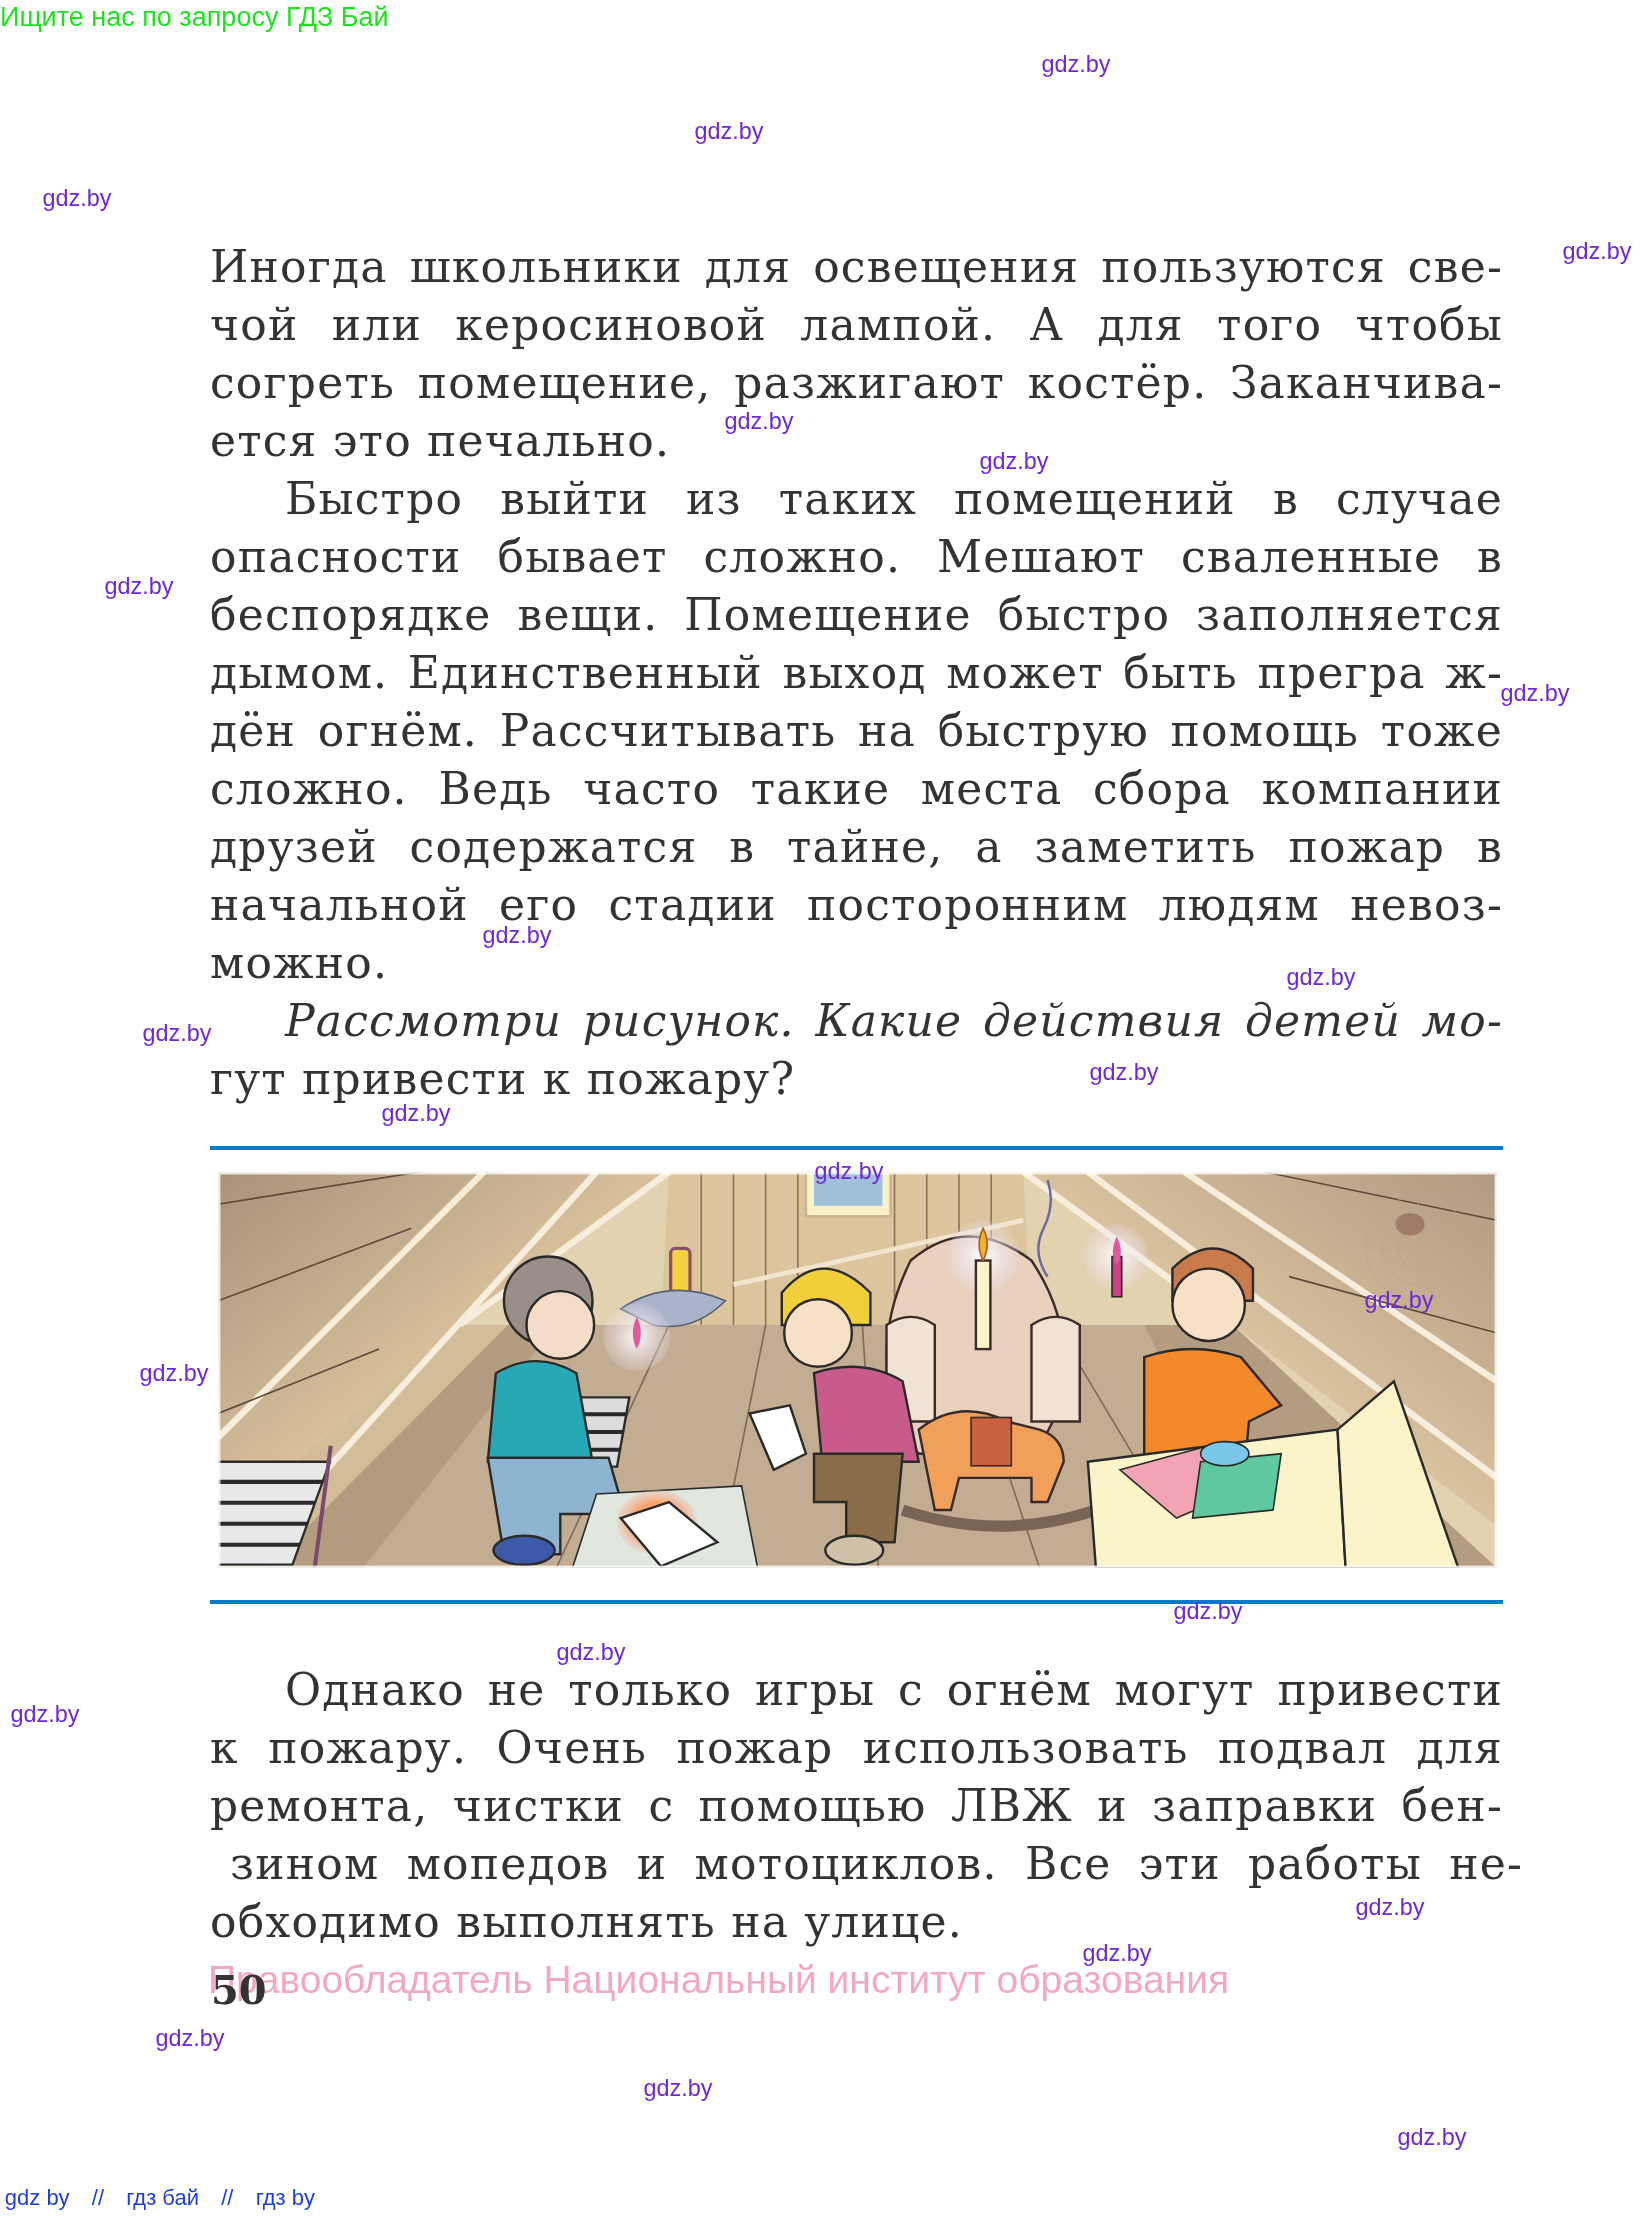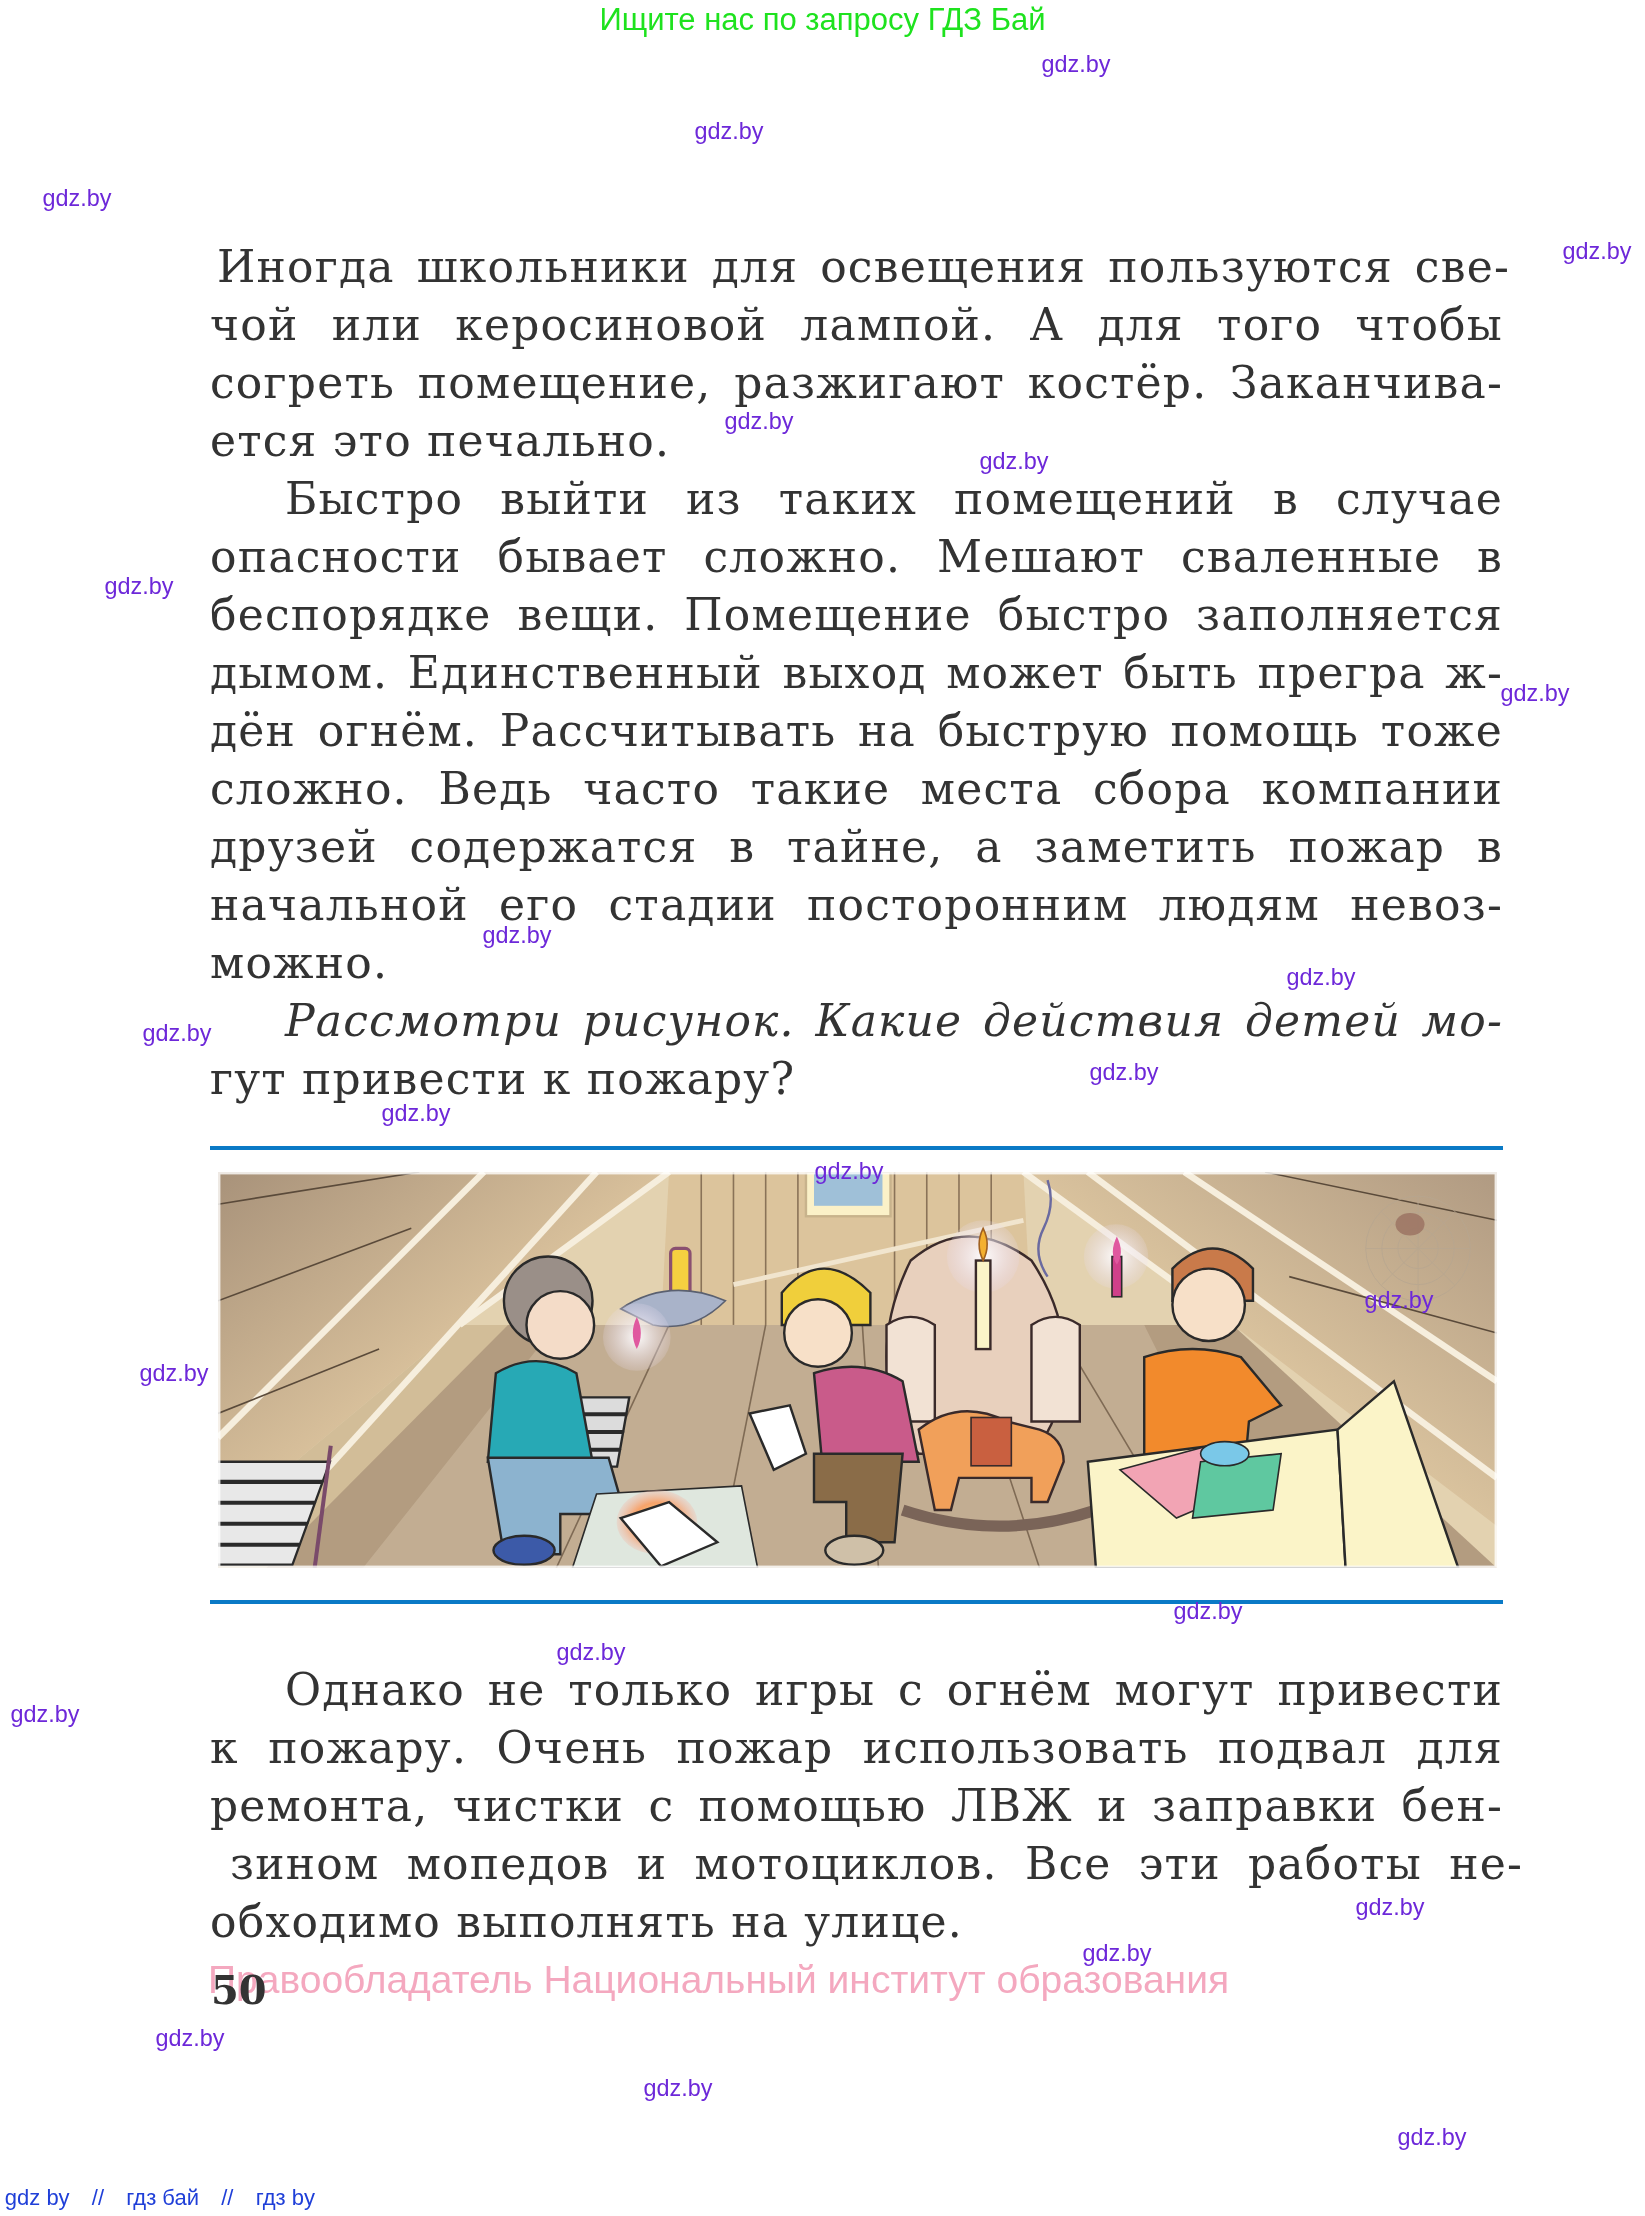--- a/index.html
+++ b/index.html
@@ -1,20 +1,20 @@
 <!DOCTYPE html>
 <html style="font-size:13px"><head>
 <meta charset="utf-8">
 <style>
   html, body { margin: 0; padding: 0; background: #ffffff; }
   body { width: 1645px; height: 2216px; position: relative; overflow: hidden; }
   .page { position: absolute; left: 0; top: 0; width: 1645px; height: 2216px; background: #fff; }
   .top-banner {
-    position: absolute; left: 0; top: 1.6px; width: 1645px; text-align: center;
-    font-family: "Liberation Sans", "DejaVu Sans", sans-serif; font-size: 31px; color: #1ee21e;
+    position: absolute; left: 0; top: 1.6px; width: 1645px; 
+    font-family: "Liberation Sans", "DejaVu Sans", sans-serif; font-size: 27px; color: #1ee21e;
   }
   .body-text { position: absolute; left: 210px; width: 1293px; }
   .line {
     position: absolute; left: 0; width: 1293px; height: 58px;
     font-family: "DejaVu Serif", "Liberation Serif", serif; font-size: 44px; line-height: 58px;
     color: #333333; white-space: nowrap; text-align: justify; text-align-last: justify;
     letter-spacing: 1.2px;
   }
   .line.indent { left: 75px; width: 1218px; }
   .line.last { text-align-last: left; }
@@ -42,21 +42,21 @@
   .footer-links .sep { margin: 0 11.3px; }
 </style>
 </head>
 <body>
 
 <div class="page">
 
   <div class="top-banner">Ищите нас по запросу ГДЗ Бай</div>
 
   <div class="body-text" id="body-text">
-      <div class="line" style="top: 238px; margin-left: 7px;">Иногда школьники для освещения пользуются све-</div>
+      <div class="line" style="top: 238px;">Иногда школьники для освещения пользуются све-</div>
       <div class="line" style="top: 296px;">чой или керосиновой лампой. А для того чтобы</div>
       <div class="line" style="top: 354px;">согреть помещение, разжигают костёр. Заканчива-</div>
       <div class="line last" style="top: 412px;">ется это печально.</div>
       <div class="line indent" style="top: 470px;">Быстро выйти из таких помещений в случае</div>
       <div class="line" style="top: 528px;">опасности бывает сложно. Мешают сваленные в</div>
       <div class="line" style="top: 586px;">беспорядке вещи. Помещение быстро заполняется</div>
       <div class="line" style="top: 644px;">дымом. Единственный выход может быть прегра ж-</div>
       <div class="line" style="top: 702px;">дён огнём. Рассчитывать на быструю помощь тоже</div>
       <div class="line" style="top: 760px;">сложно. Ведь часто такие места сбора компании</div>
       <div class="line" style="top: 818px;">друзей содержатся в тайне, а заметить пожар в</div>

